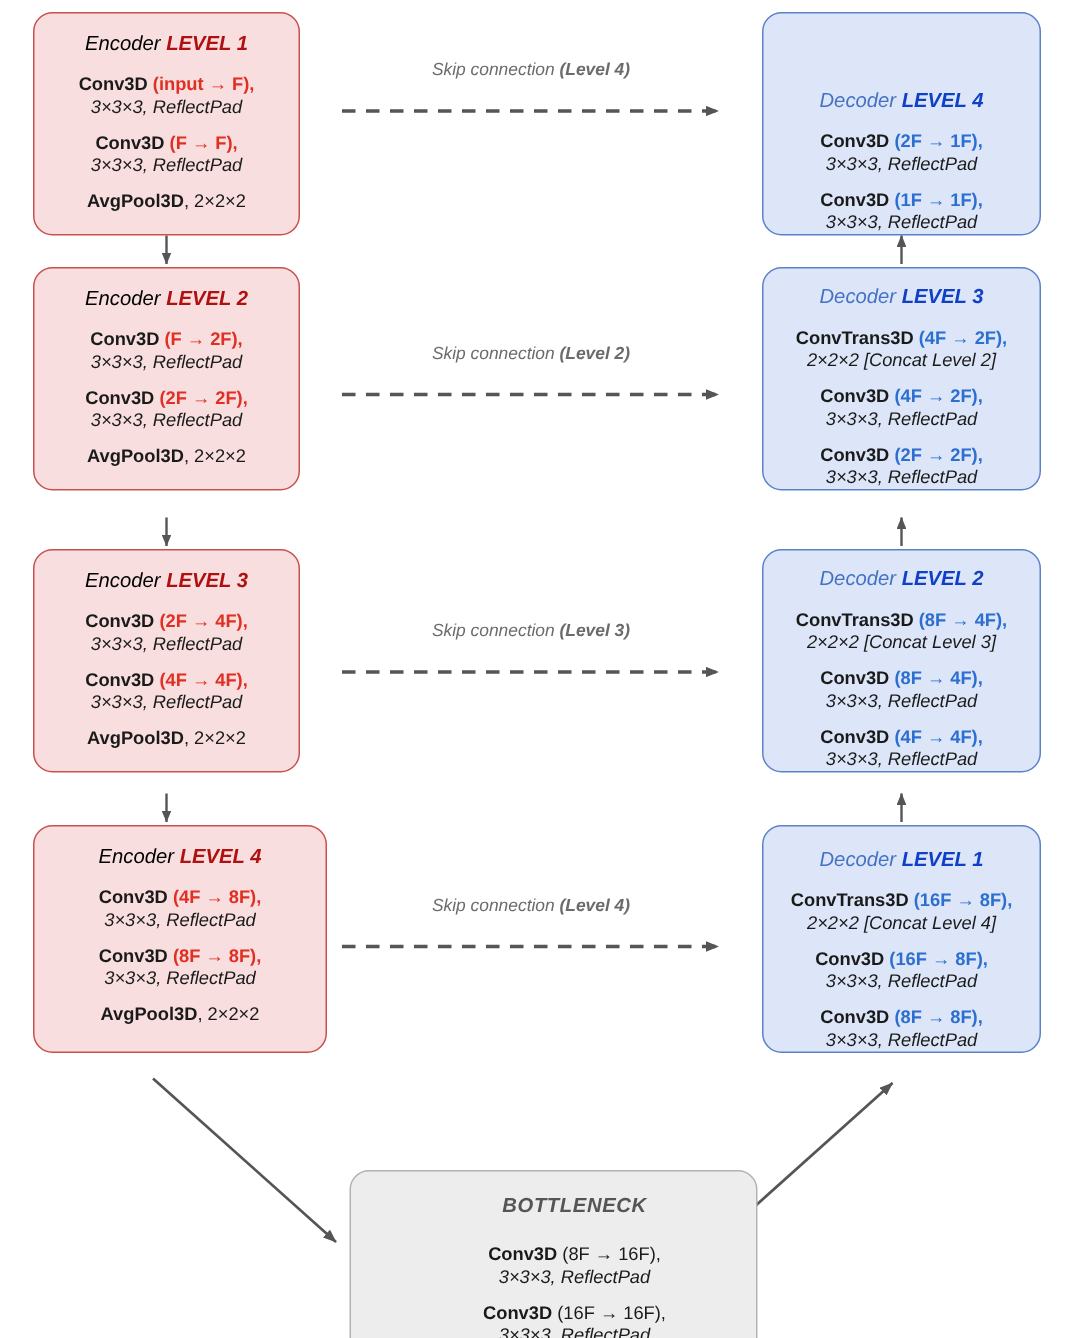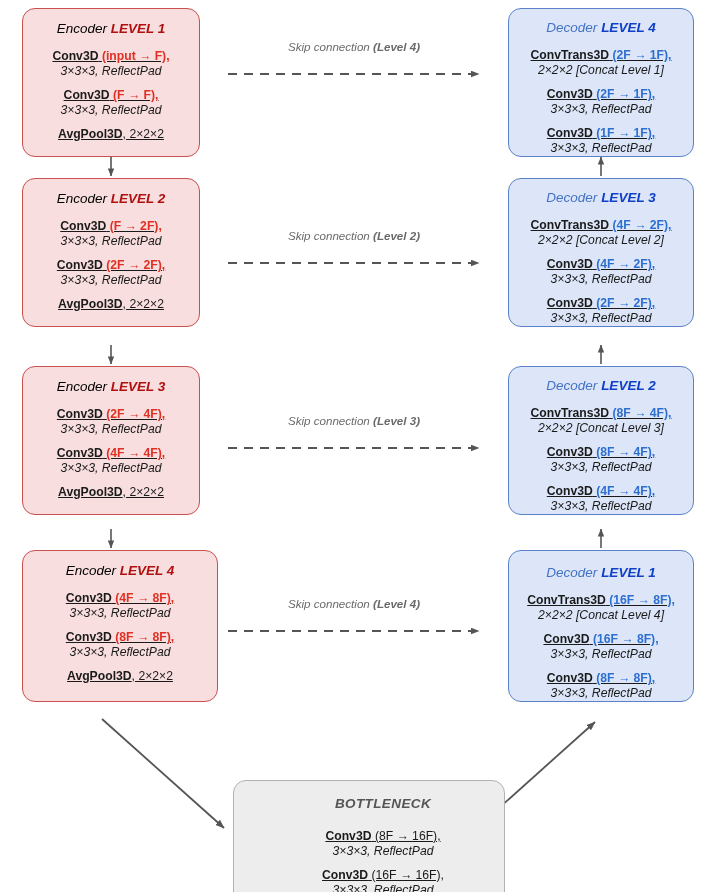--- a/index.html
+++ b/index.html
@@ -23,21 +23,21 @@
   .title{font-size:13.5px;line-height:17px;margin-bottom:3px;white-space:nowrap;}
   .title .kind{font-style:italic;font-weight:400;}
   .title .lvl{font-style:italic;font-weight:bold;}
   .enc .title .kind{color:#000000;}
   .enc .title .lvl{color:#b01010;}
   .dec .title .kind{color:#4472c4;}
   .dec .title .lvl{color:#1040c8;}
   .bn .title{font-style:italic;font-weight:bold;color:#555555;letter-spacing:.4px;}
 
   .op{margin-top:9px;text-align:center;white-space:nowrap;}
-  .op .l1{font-size:12.2px;line-height:15px;color:#1a1a1a;text-decoration:underline;}
+  .op .l1{font-size:12.2px;line-height:15px;color:#1a1a1a;}
   .op .l1 .nm{font-weight:bold;}
   .op .l1 .ch{font-weight:bold;}
   .enc .op .l1 .ch{color:#e03024;}
   .dec .op .l1 .ch{color:#2d6fd0;}
   .op .l2{font-size:12.2px;line-height:15px;color:#1a1a1a;font-style:italic;}
   .op.single .l1{font-size:12.2px;}
 
   .skip-label{
     position:absolute;font-size:11.6px;font-style:italic;color:#6b6b6b;
     white-space:nowrap;text-align:center;
@@ -180,25 +180,20 @@
       <div class="l1"><span class="nm">AvgPool3D</span><span>, 2×2×2</span></div>
     </div>
   </div>
 
   <div class="box dec" style="left:508px;top:8px;width:186px;height:149px;">
     <div class="title">
       <span class="kind">Decoder</span>
       <span class="lvl">LEVEL 4</span>
     </div>
     <div class="op">
-      <div class="l1"><span class="nm">ConvTrans3D</span>
-        <span class="ch">(2F → 1F),</span></div>
-      <div class="l2">2×2×2 [Concat Level 1]</div>
-    </div>
-    <div class="op">
       <div class="l1"><span class="nm">Conv3D</span>
         <span class="ch">(2F → 1F),</span></div>
       <div class="l2">3×3×3, ReflectPad</div>
     </div>
     <div class="op">
       <div class="l1"><span class="nm">Conv3D</span>
         <span class="ch">(1F → 1F),</span></div>
       <div class="l2">3×3×3, ReflectPad</div>
     </div>
   </div>

